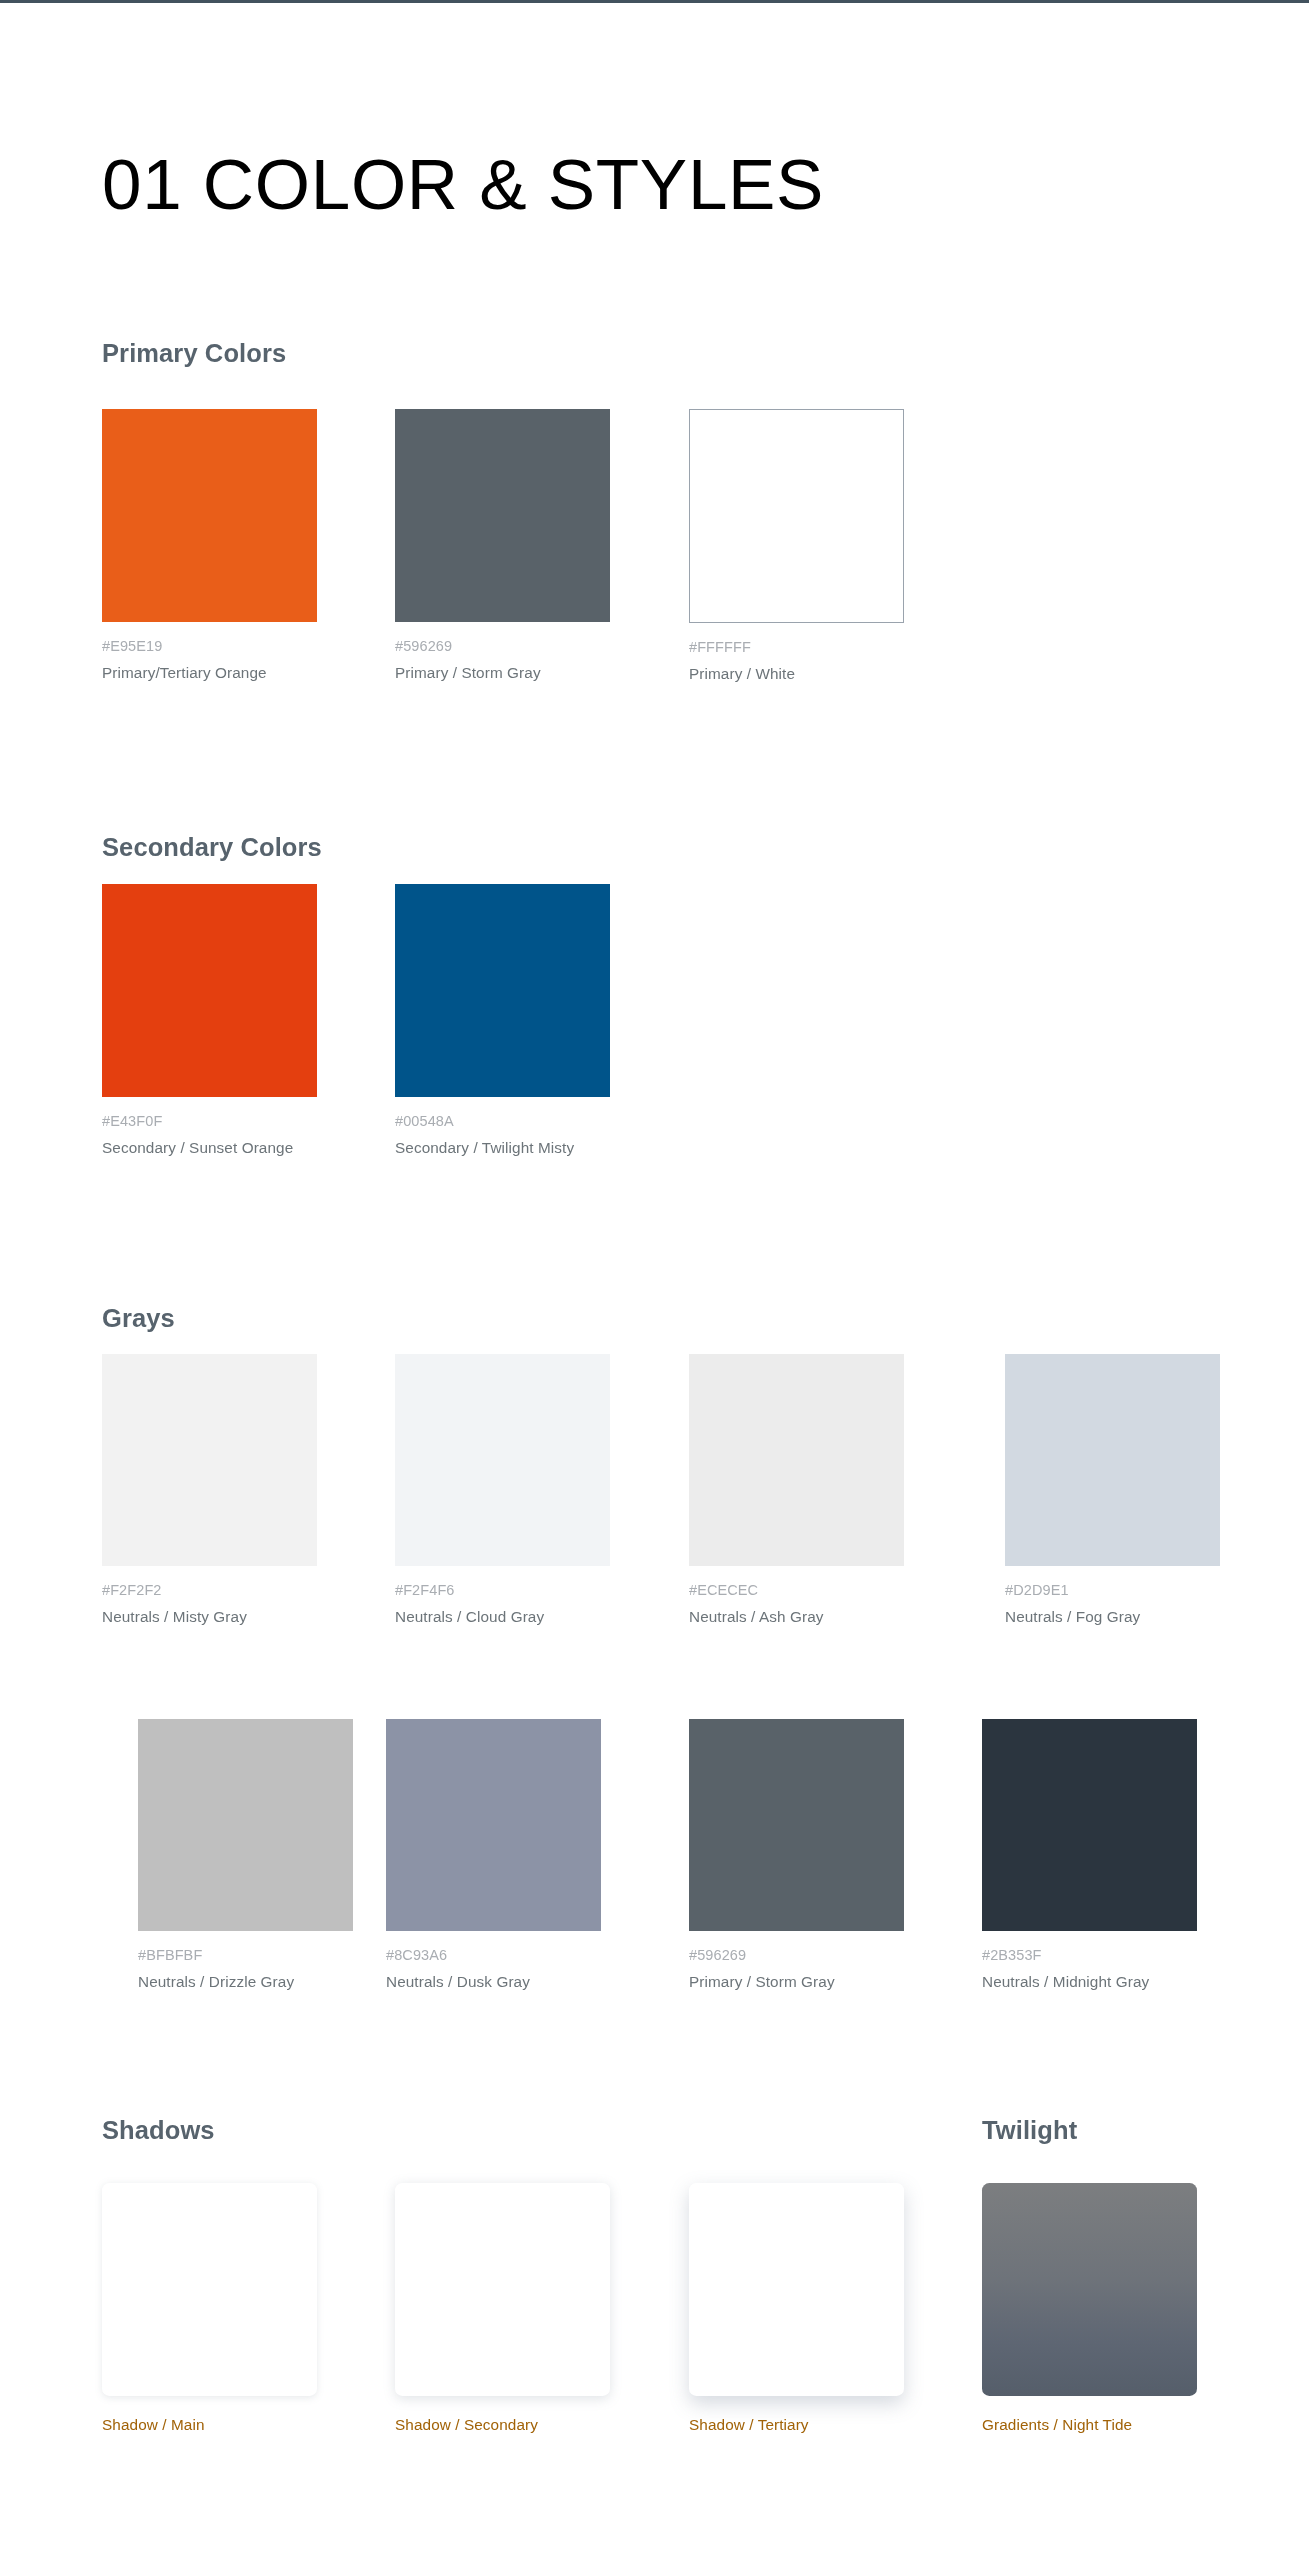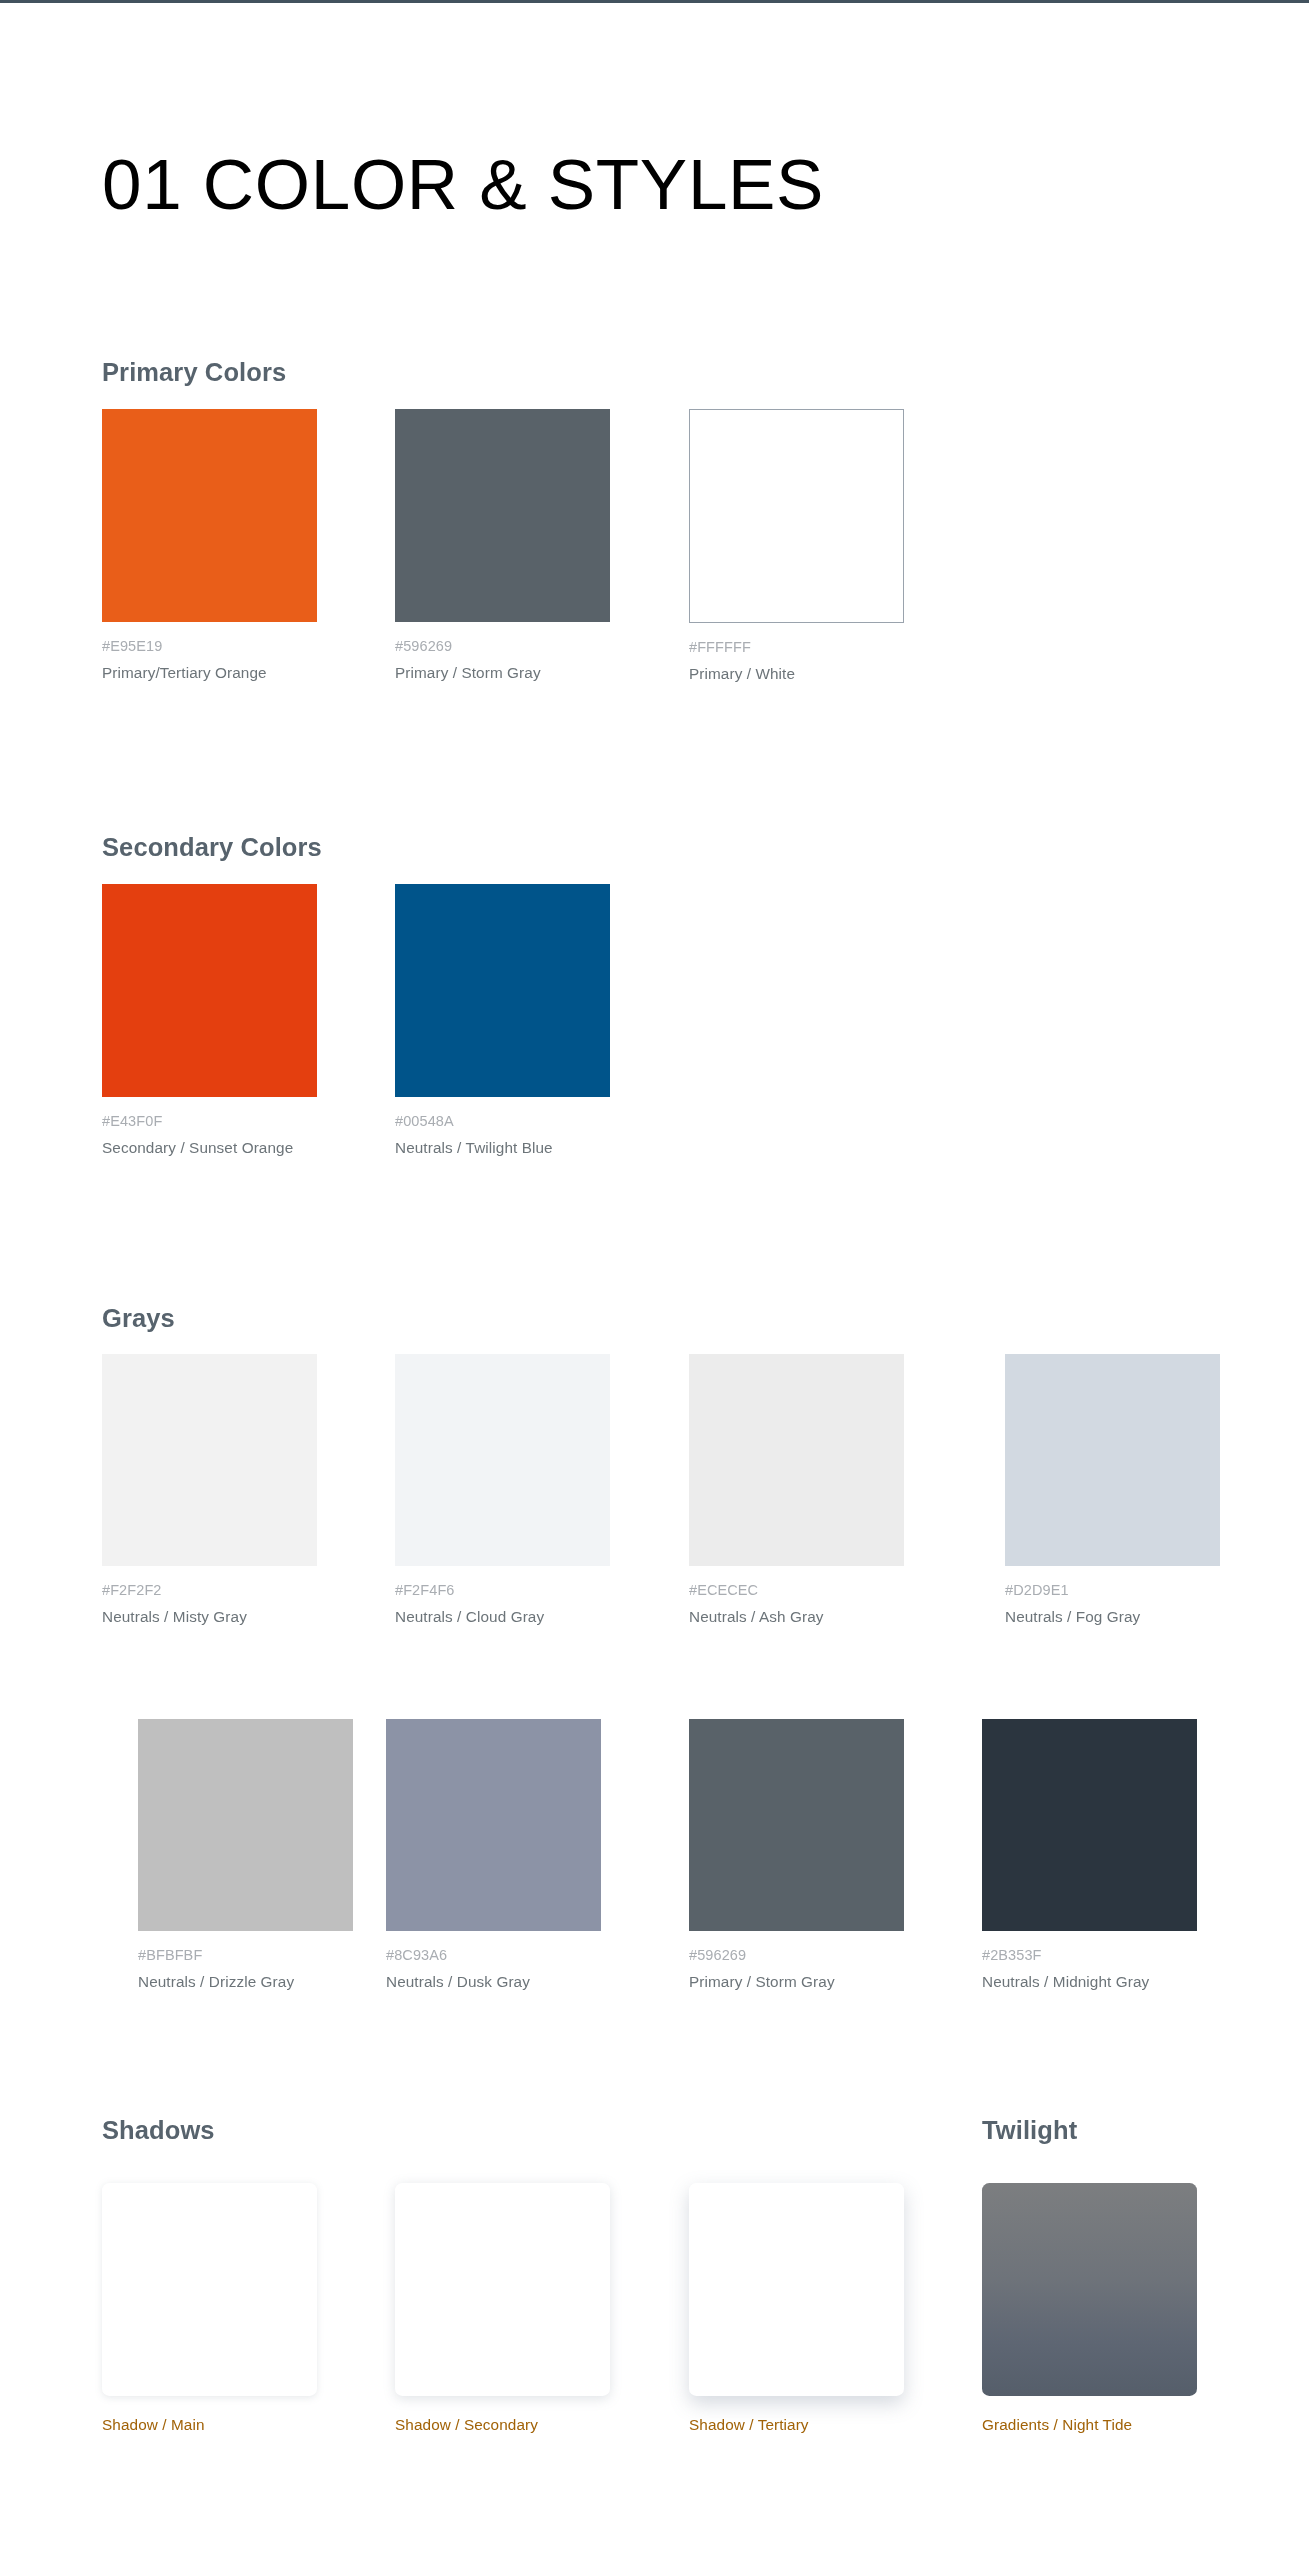--- a/index.html
+++ b/index.html
@@ -124,21 +124,21 @@
 </style>
 </head>
 <body>
 
 <div class="top-rule"></div>
 
 <div class="page">
 
   <h1 class="page-title">01 COLOR &amp; STYLES</h1>
 
-  <div class="section-heading" style="left:102px; top:358px;">Primary Colors</div>
+  <div class="section-heading" style="left:102px; top:339px;">Primary Colors</div>
 
   <div class="swatch-col" style="left:102px; top:409px;">
     <div class="swatch-chip" style="background:#E95E19;"></div>
     <div class="swatch-hex">#E95E19</div>
     <div class="swatch-name">Primary/Tertiary Orange</div>
   </div>
 
   <div class="swatch-col" style="left:395px; top:409px;">
     <div class="swatch-chip" style="background:#596269;"></div>
     <div class="swatch-hex">#596269</div>
@@ -155,21 +155,21 @@
 
   <div class="swatch-col" style="left:102px; top:884px;">
     <div class="swatch-chip" style="background:#E43F0F;"></div>
     <div class="swatch-hex">#E43F0F</div>
     <div class="swatch-name">Secondary / Sunset Orange</div>
   </div>
 
   <div class="swatch-col" style="left:395px; top:884px;">
     <div class="swatch-chip" style="background:#00548A;"></div>
     <div class="swatch-hex">#00548A</div>
-    <div class="swatch-name">Neutrals / Twilight Blue</div>
+    <div class="swatch-name">Secondary / Twilight Misty</div>
   </div>
 
   <div class="section-heading" style="left:102px; top:1304px;">Grays</div>
 
   <div class="swatch-col gray" style="left:102px; top:1354px;">
     <div class="swatch-chip" style="background:#F2F2F2;"></div>
     <div class="swatch-hex">#F2F2F2</div>
     <div class="swatch-name">Neutrals / Misty Gray</div>
   </div>
 

